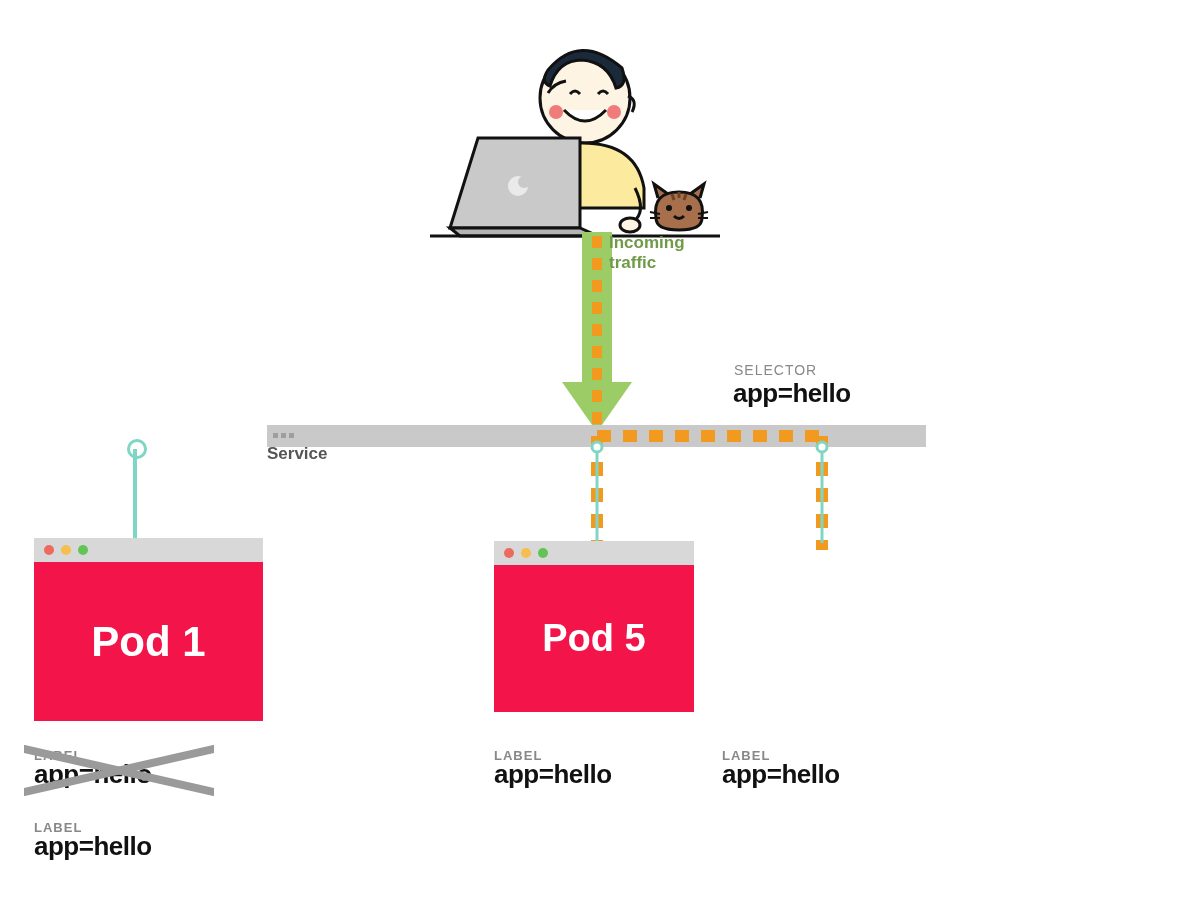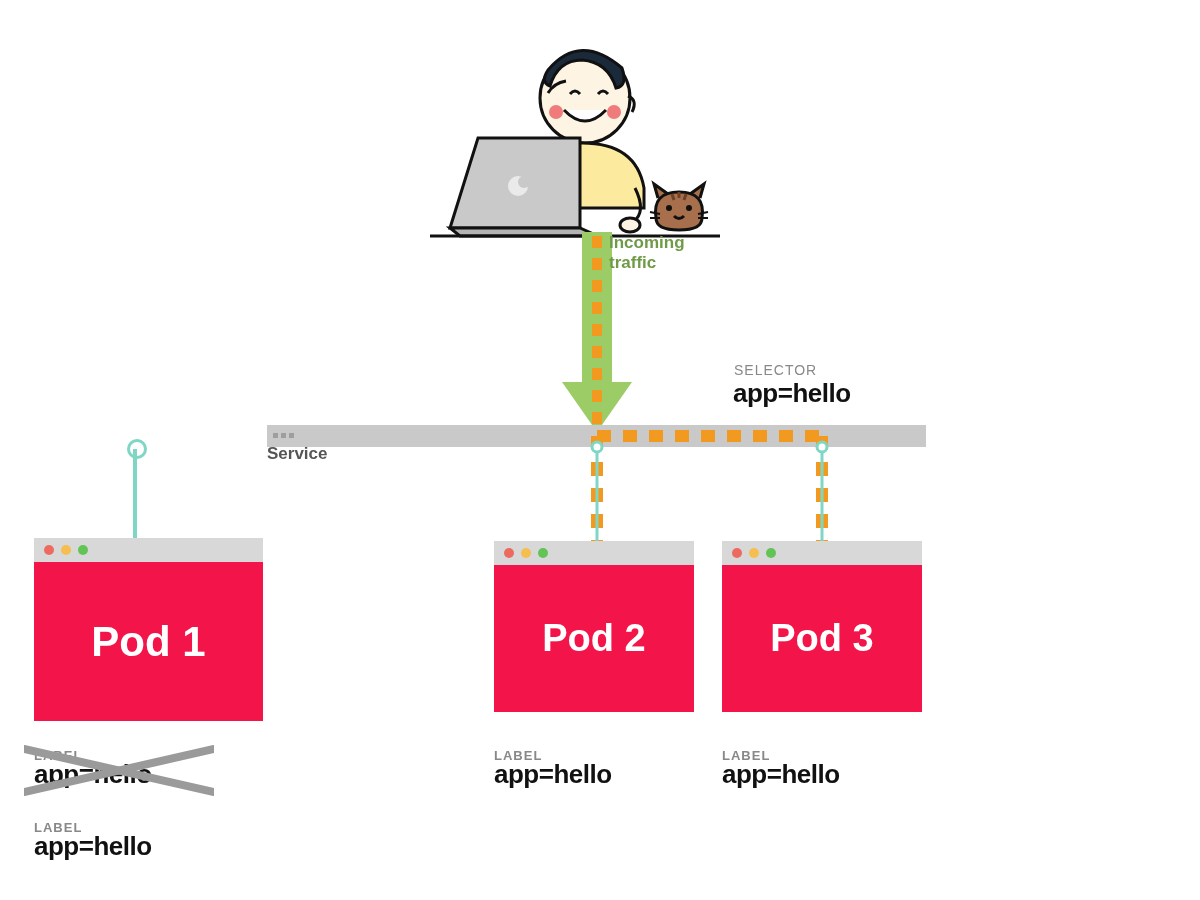--- a/index.html
+++ b/index.html
@@ -144,29 +144,21 @@
         <span class="c grn"></span>
     </div>
     <div class="body">Pod 1</div>
   </div>
   <div id="pod2" class="abs pod">
     <div class="chrome">
       <span class="c red"></span>
         <span class="c yel"></span>
         <span class="c grn"></span>
     </div>
-    <div class="body">Pod 2</div>
-  </div>
-  <div id="pod3" class="abs pod">
-    <div class="chrome">
-      <span class="c red"></span>
-        <span class="c yel"></span>
-        <span class="c grn"></span>
-    </div>
-    <div class="body">Pod 3</div>
+    <div class="body">Pod 5</div>
   </div>
 
   <div id="p1-lbl1" class="abs lbl-block">
     <span class="lbl-caption">LABEL</span>
     <span class="lbl-value">app=hello</span>
   </div>
   <svg class="abs cross" viewBox="0 0 190 55">
     <line x1="0" y1="6" x2="190" y2="49" stroke="#9a9a9a" stroke-width="8" stroke-linecap="round"></line>
     <line x1="0" y1="49" x2="190" y2="6" stroke="#9a9a9a" stroke-width="8" stroke-linecap="round"></line>
   </svg>

